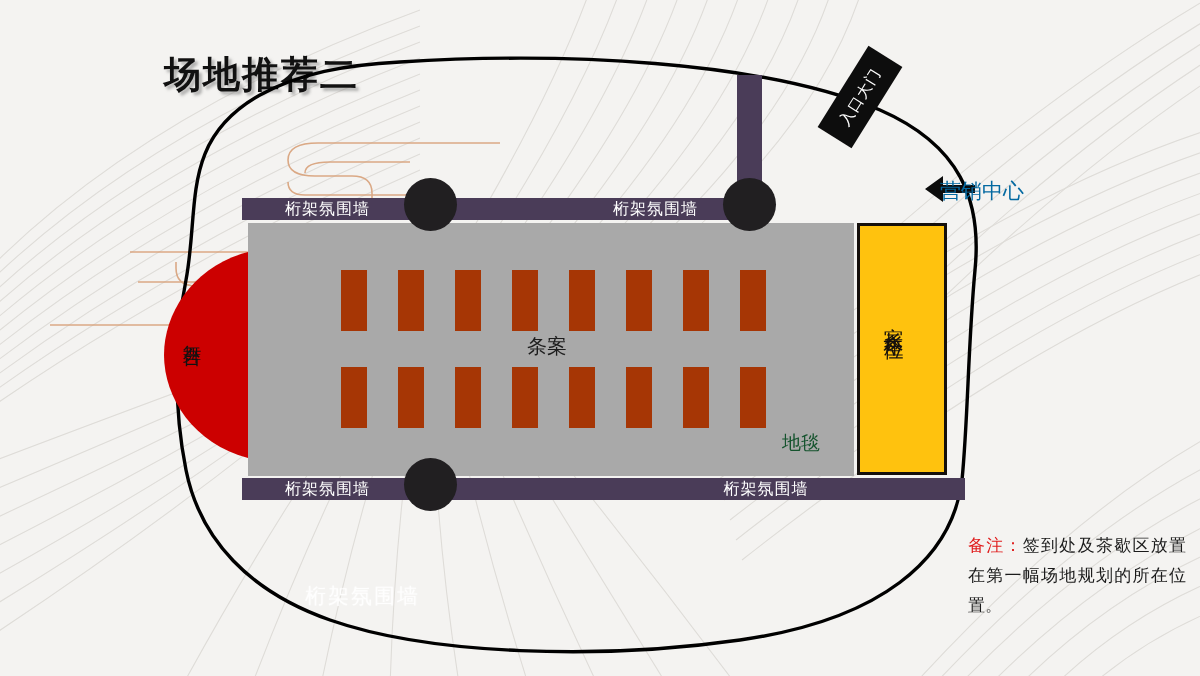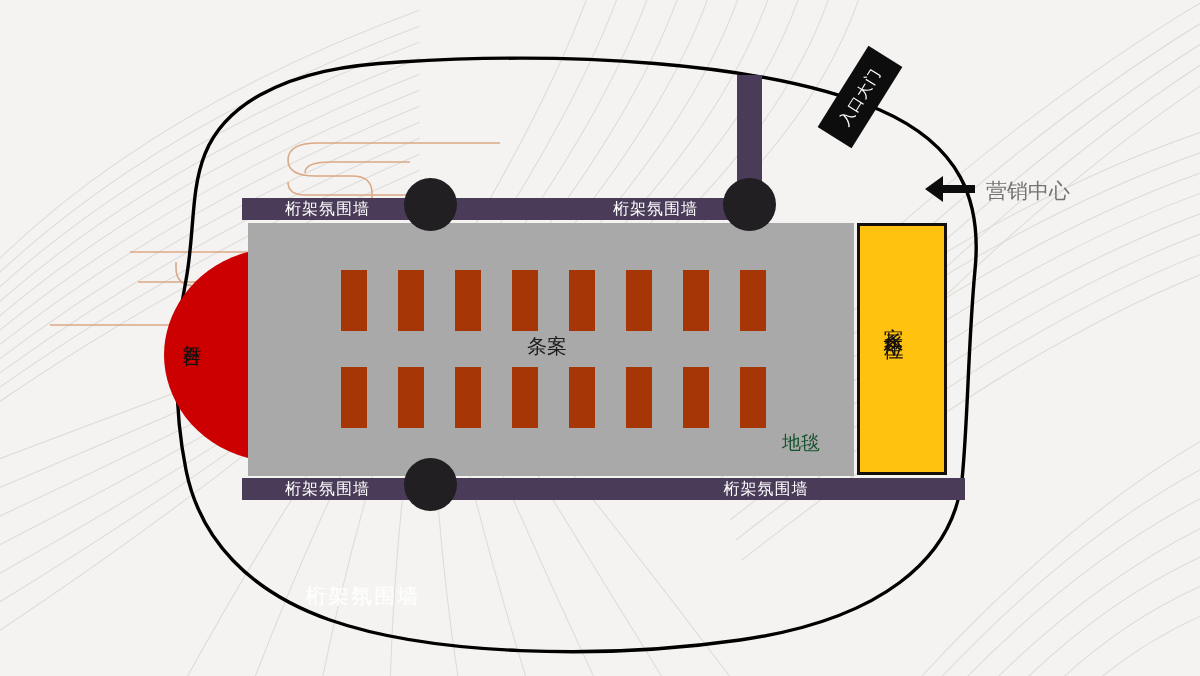--- a/index.html
+++ b/index.html
@@ -110,22 +110,22 @@
     transform:rotate(-58deg);
     display:flex;align-items:center;justify-content:center;
   }
   #entrance-gate span{
     color:#fff;font-size:15px;letter-spacing:1px;white-space:nowrap;
   }
 
   
   #marketing-arrow{position:absolute;left:925px;top:176px;width:50px;height:26px;}
   #marketing-label{
-    position:absolute;left:986px;top:177px;
-    font-size:21px;color:#737373;white-space:nowrap;
+    position:absolute;left:940px;top:177px;
+    font-size:21px;color:#0369a1;white-space:nowrap;
   }
 
   
   #note{
     position:absolute;left:968px;top:531px;width:218px;
     font-size:17px;line-height:1.75;color:#1b1b1b;
     text-align:justify;
   }
   #note .note-key{color:#e01b1b;}
 
@@ -227,20 +227,21 @@
         <path d="M410 162 L330 162 Q 305 162 305 173"></path>
         <path d="M50 325 L232 325 Q 262 325 262 305 Q 262 286 235 286 L196 286"></path>
         <path d="M130 252 L246 252 Q 262 252 262 267"></path>
         <path d="M138 282 L222 282 Q 246 282 246 270"></path>
         <path d="M352 176 Q 372 176 372 193 L372 198"></path>
         <path d="M196 286 Q 176 286 176 268 L176 262"></path>
       </g>
     </svg>
   </div>
 
+  <div id="title">场地推荐二</div>
 
   <svg id="outline" viewBox="0 0 1200 676" xmlns="http://www.w3.org/2000/svg">
     <path d="M 400 62
              C 560 52, 760 60, 880 110
              C 960 145, 982 200, 975 270
              C 968 345, 968 420, 962 480
              C 952 560, 880 620, 740 640
              C 600 660, 430 655, 330 620
              C 250 592, 200 540, 186 470
              C 172 400, 176 330, 186 280
@@ -303,16 +304,19 @@
 
   <div id="entrance-gate">
     <span>入口大门</span>
   </div>
 
   <svg id="marketing-arrow" viewBox="0 0 50 26" xmlns="http://www.w3.org/2000/svg">
     <path d="M50 9 L18 9 L18 0 L0 13 L18 26 L18 17 L50 17 Z" fill="#0c0c0c"></path>
   </svg>
   <div id="marketing-label">营销中心</div>
 
+  <div id="note">
+    <span class="note-key">备注：</span><span>签到处及茶歇区放置在第一幅场地规划的所在位置。</span>
+  </div>
 
   <div id="watermark">桁架氛围墙</div>
 
 </div>
 
 </body></html>

